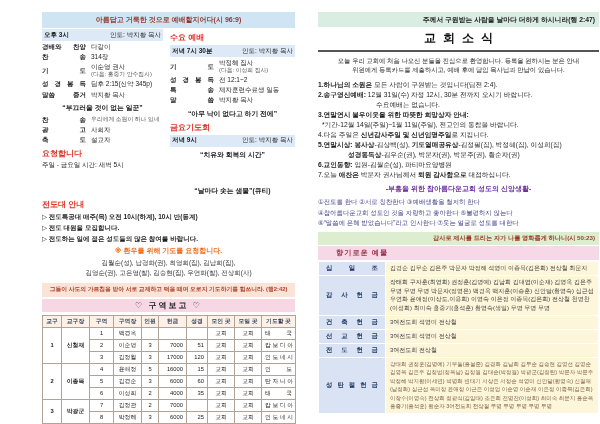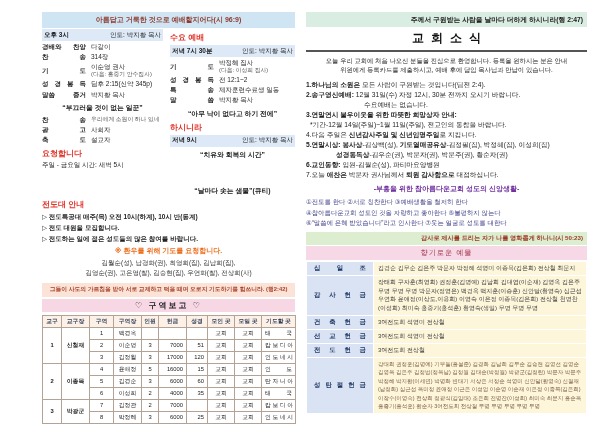--- a/index.html
+++ b/index.html
@@ -3,21 +3,21 @@
 <meta charset="utf-8">
 <style>
   html,body{margin:0;padding:0;}
   body{
     width:600px;height:424px;position:relative;background:#ffffff;
     font-family:"Liberation Sans","DejaVu Sans",sans-serif;color:#222;
     overflow:hidden;-webkit-font-smoothing:antialiased;
   }
   .page{position:absolute;top:12px;}
   #left-page{left:42px;width:253px;}
-  #right-page{left:306px;width:281px;}
+  #right-page{left:318px;width:281px;}
 
   
   .banner-blue{background:#cfe5f3;color:#8e3a2e;font-weight:bold;font-size:7px;
     text-align:center;padding:3px 0;}
   .cols{display:flex;margin-top:1px;}
   .col-l{width:121px;}
   .col-r{flex:1;margin-left:7px;}
   .sec-title{color:#e03228;font-weight:bold;font-size:8px;margin:3px 0 2px;}
   .time-row{background:#dde9f6;display:flex;justify-content:space-between;
     font-size:6.5px;padding:1.5px 2px;margin-bottom:1px;}
@@ -54,22 +54,22 @@
   .welcome{font-size:6.3px;line-height:1.5;text-align:center;color:#222;margin-bottom:5px;}
   .notice{font-size:6.7px;line-height:1.5;color:#222;}
   .notice .b{font-weight:bold;}
   .ind{padding-left:58px;}
   .ind-s{padding-left:4px;}
   .ind-m{padding-left:30px;}
   .slogan{text-align:center;color:#7030a0;font-weight:bold;font-size:7px;margin:4px 0 3px;}
   .faith{color:#3b3b85;font-size:6.4px;line-height:1.6;}
   .banner-green2{background:#dcedd0;color:#9c3a28;font-weight:bold;font-size:6.2px;
     text-align:right;padding:2px 4px;margin-top:4px;}
-  .banner-pink2{background:#f6d8e6;color:#9c3048;font-weight:normal;font-size:7.2px;
-    text-align:center;padding:2px 0;margin-top:1px;letter-spacing:1px;}
+  .banner-pink2{background:#f6d8e6;color:#9c3048;font-weight:bold;font-size:7.2px;
+    padding:2px 18px;margin-top:1px;letter-spacing:1px;}
   table.offer{width:100%;border-collapse:collapse;table-layout:fixed;margin-top:1px;}
   table.offer td{border:1px solid #ffffff;vertical-align:middle;}
   table.offer td.lab{background:#dae3f4;color:#1f3864;font-weight:bold;font-size:6.4px;
     width:52px;text-align:justify;text-align-last:justify;padding:2px 7px;}
   table.offer td.val{background:#fdf6da;color:#3c3c3c;font-size:6px;line-height:1.45;
     padding:2px 4px;text-align:left;}
   table.offer td.val.tiny{font-size:5.5px;color:#7d6148;line-height:1.55;}
 </style>
 </head>
 <body>
@@ -144,21 +144,21 @@
       </div>
       <div class="orow">
         <span class="olabel">특 송</span>
         <span class="oval">제자훈련수료생 일동</span>
       </div>
       <div class="orow">
         <span class="olabel">말 씀</span>
         <span class="oval">박지황 목사</span>
       </div>
       <div class="sermon">“아무 낙이 없다고 하기 전에”</div>
-      <div class="sec-title">하시니라</div>
+      <div class="sec-title">금요기도회</div>
       <div class="time-row">
         <span class="t">저녁 9시</span>
         <span>인도: 박지황 목사</span>
       </div>
       <div class="sermon">“치유와 회복의 시간”</div>
       <div class="qt-line">“날마다 솟는 샘물”(큐티)</div>
     </div>
   </div>
 
   <div class="sec-title">전도대 안내</div>

